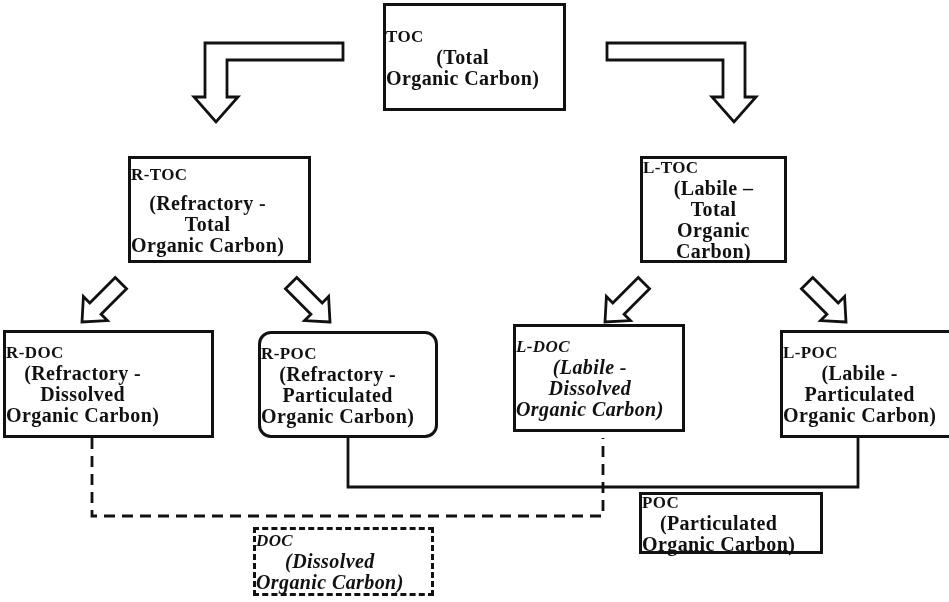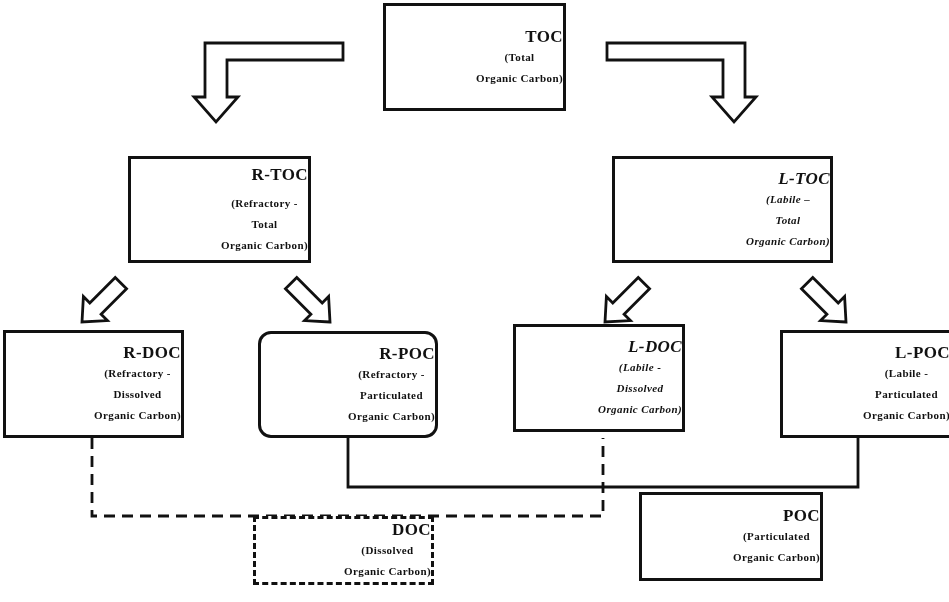--- a/index.html
+++ b/index.html
@@ -3,36 +3,36 @@
 <meta charset="utf-8">
 <style>
   html,body{margin:0;padding:0;background:#ffffff;}
   .stage{
     position:relative;width:949px;height:602px;background:#ffffff;overflow:hidden;
     font-family:"Liberation Serif","DejaVu Serif",serif;color:#111111;
   }
   .layer{position:absolute;left:0;top:0;width:949px;height:602px;}
   .box{
     position:absolute;box-sizing:border-box;border:3px solid #111111;background:#ffffff;
-    display:flex;flex-direction:column;justify-content:center;align-items:flex-end;
+    display:flex;flex-direction:column;justify-content:center;align-items:flex-start;
     text-align:center;font-weight:700;letter-spacing:0.4px;line-height:21px;
   }
   .box .acro{font-size:17px;}
-  .box .desc{font-size:11px;white-space:pre-line;}
+  .box .desc{font-size:20px;white-space:pre-line;}
   .box.dashed{border-style:dashed;}
   
   .b-toc {left:383px;top:3px;  width:183px;height:108px;}
   .b-rtoc{left:128px;top:156px;width:183px;height:107px;gap:8px;}
-  .b-ltoc{left:612px;top:156px;width:221px;height:107px;font-style:italic;}
-  .b-rdoc{left:3px;  top:330px;width:181px;height:108px;}
+  .b-ltoc{left:640px;top:156px;width:147px;height:107px;}
+  .b-rdoc{left:3px;  top:330px;width:211px;height:108px;}
   .b-rpoc{left:258px;top:331px;width:180px;height:107px;border-radius:13px;}
   .b-ldoc{left:513px;top:324px;width:172px;height:108px;font-style:italic;}
   .b-lpoc{left:768px;top:330px;width:173px;height:108px;margin-left:12px;}
-  .b-poc {left:639px;top:492px;width:184px;height:89px;padding-left:32px;}
-  .b-doc {left:253px;top:516px;width:181px;height:69px;}
+  .b-poc {left:639px;top:492px;width:184px;height:62px;}
+  .b-doc {left:253px;top:527px;width:181px;height:69px;font-style:italic;}
 </style>
 </head>
 <body>
 
 <div class="stage">
 
   <svg class="layer" width="949" height="602" viewBox="0 0 949 602">
 
     <path d="M343,43 L205,43 L205,97 L194,97 L216,122 L238,97 L227,97 L227,60 L343,60 Z" fill="#ffffff" stroke="#111111" stroke-width="2.8" stroke-linejoin="miter"></path>
     <path d="M607,43 L745,43 L745,97 L756,97 L734,122 L712,97 L723,97 L723,60 L607,60 Z" fill="#ffffff" stroke="#111111" stroke-width="2.8" stroke-linejoin="miter"></path>

